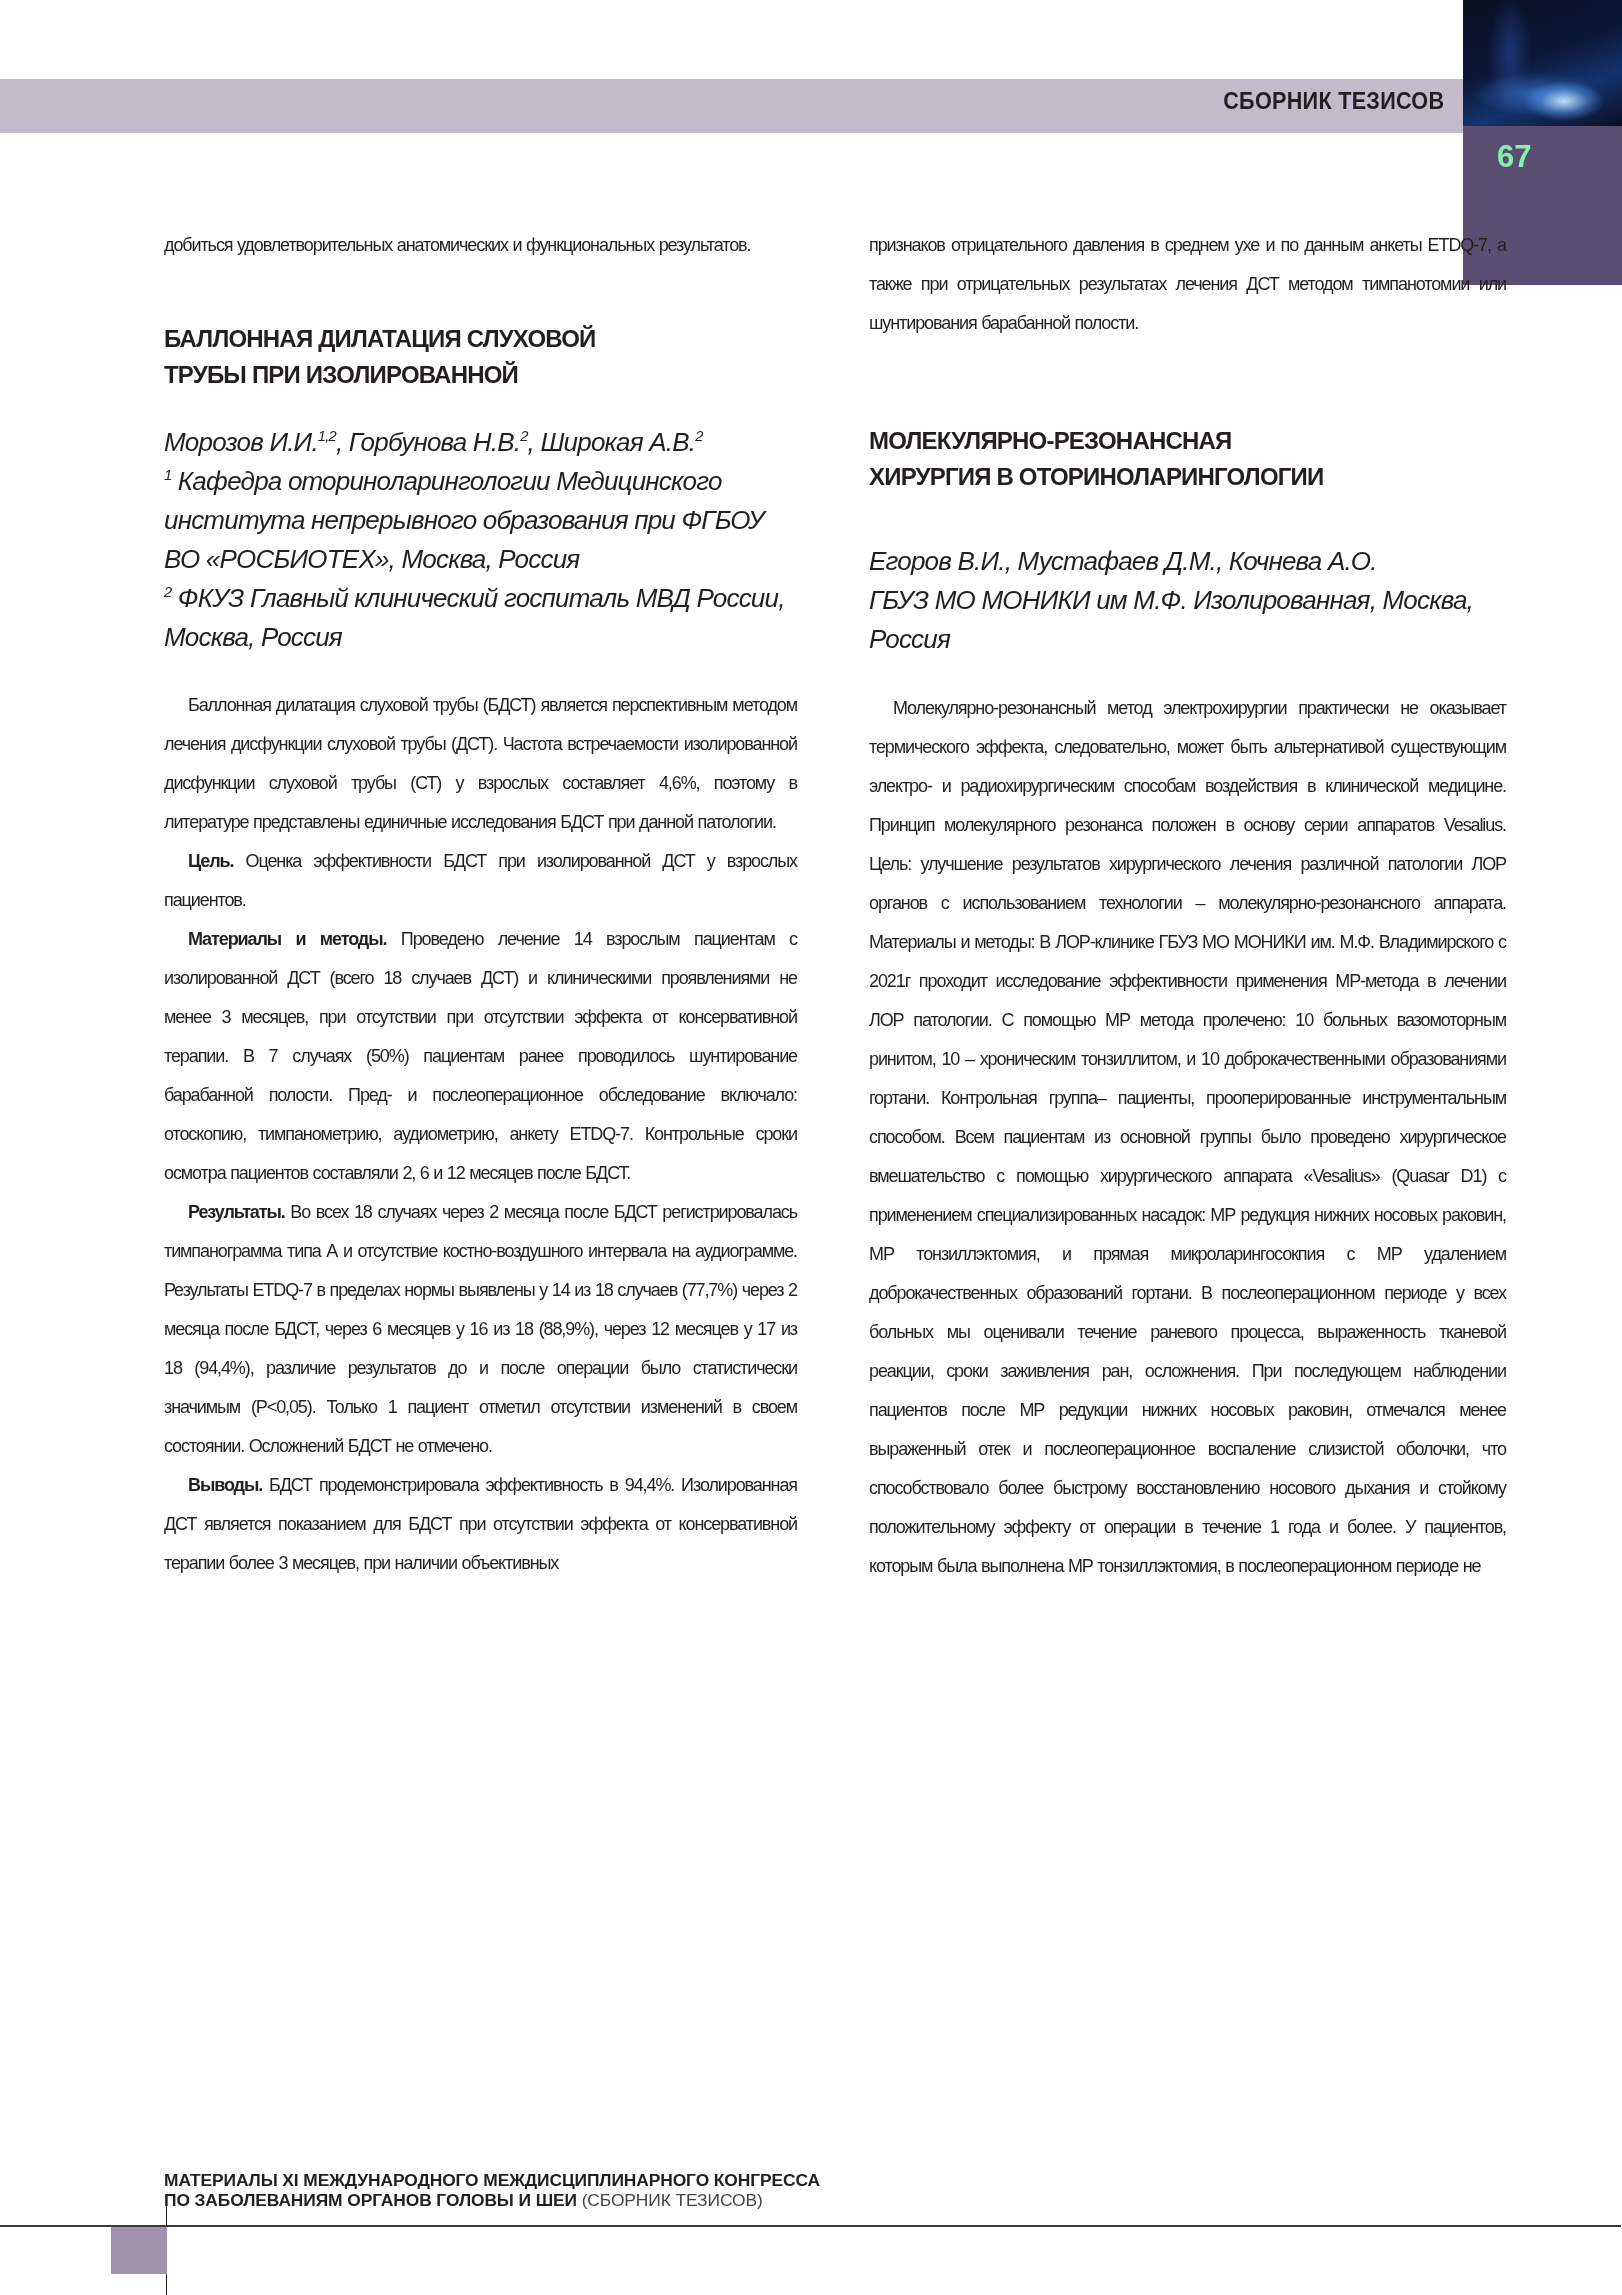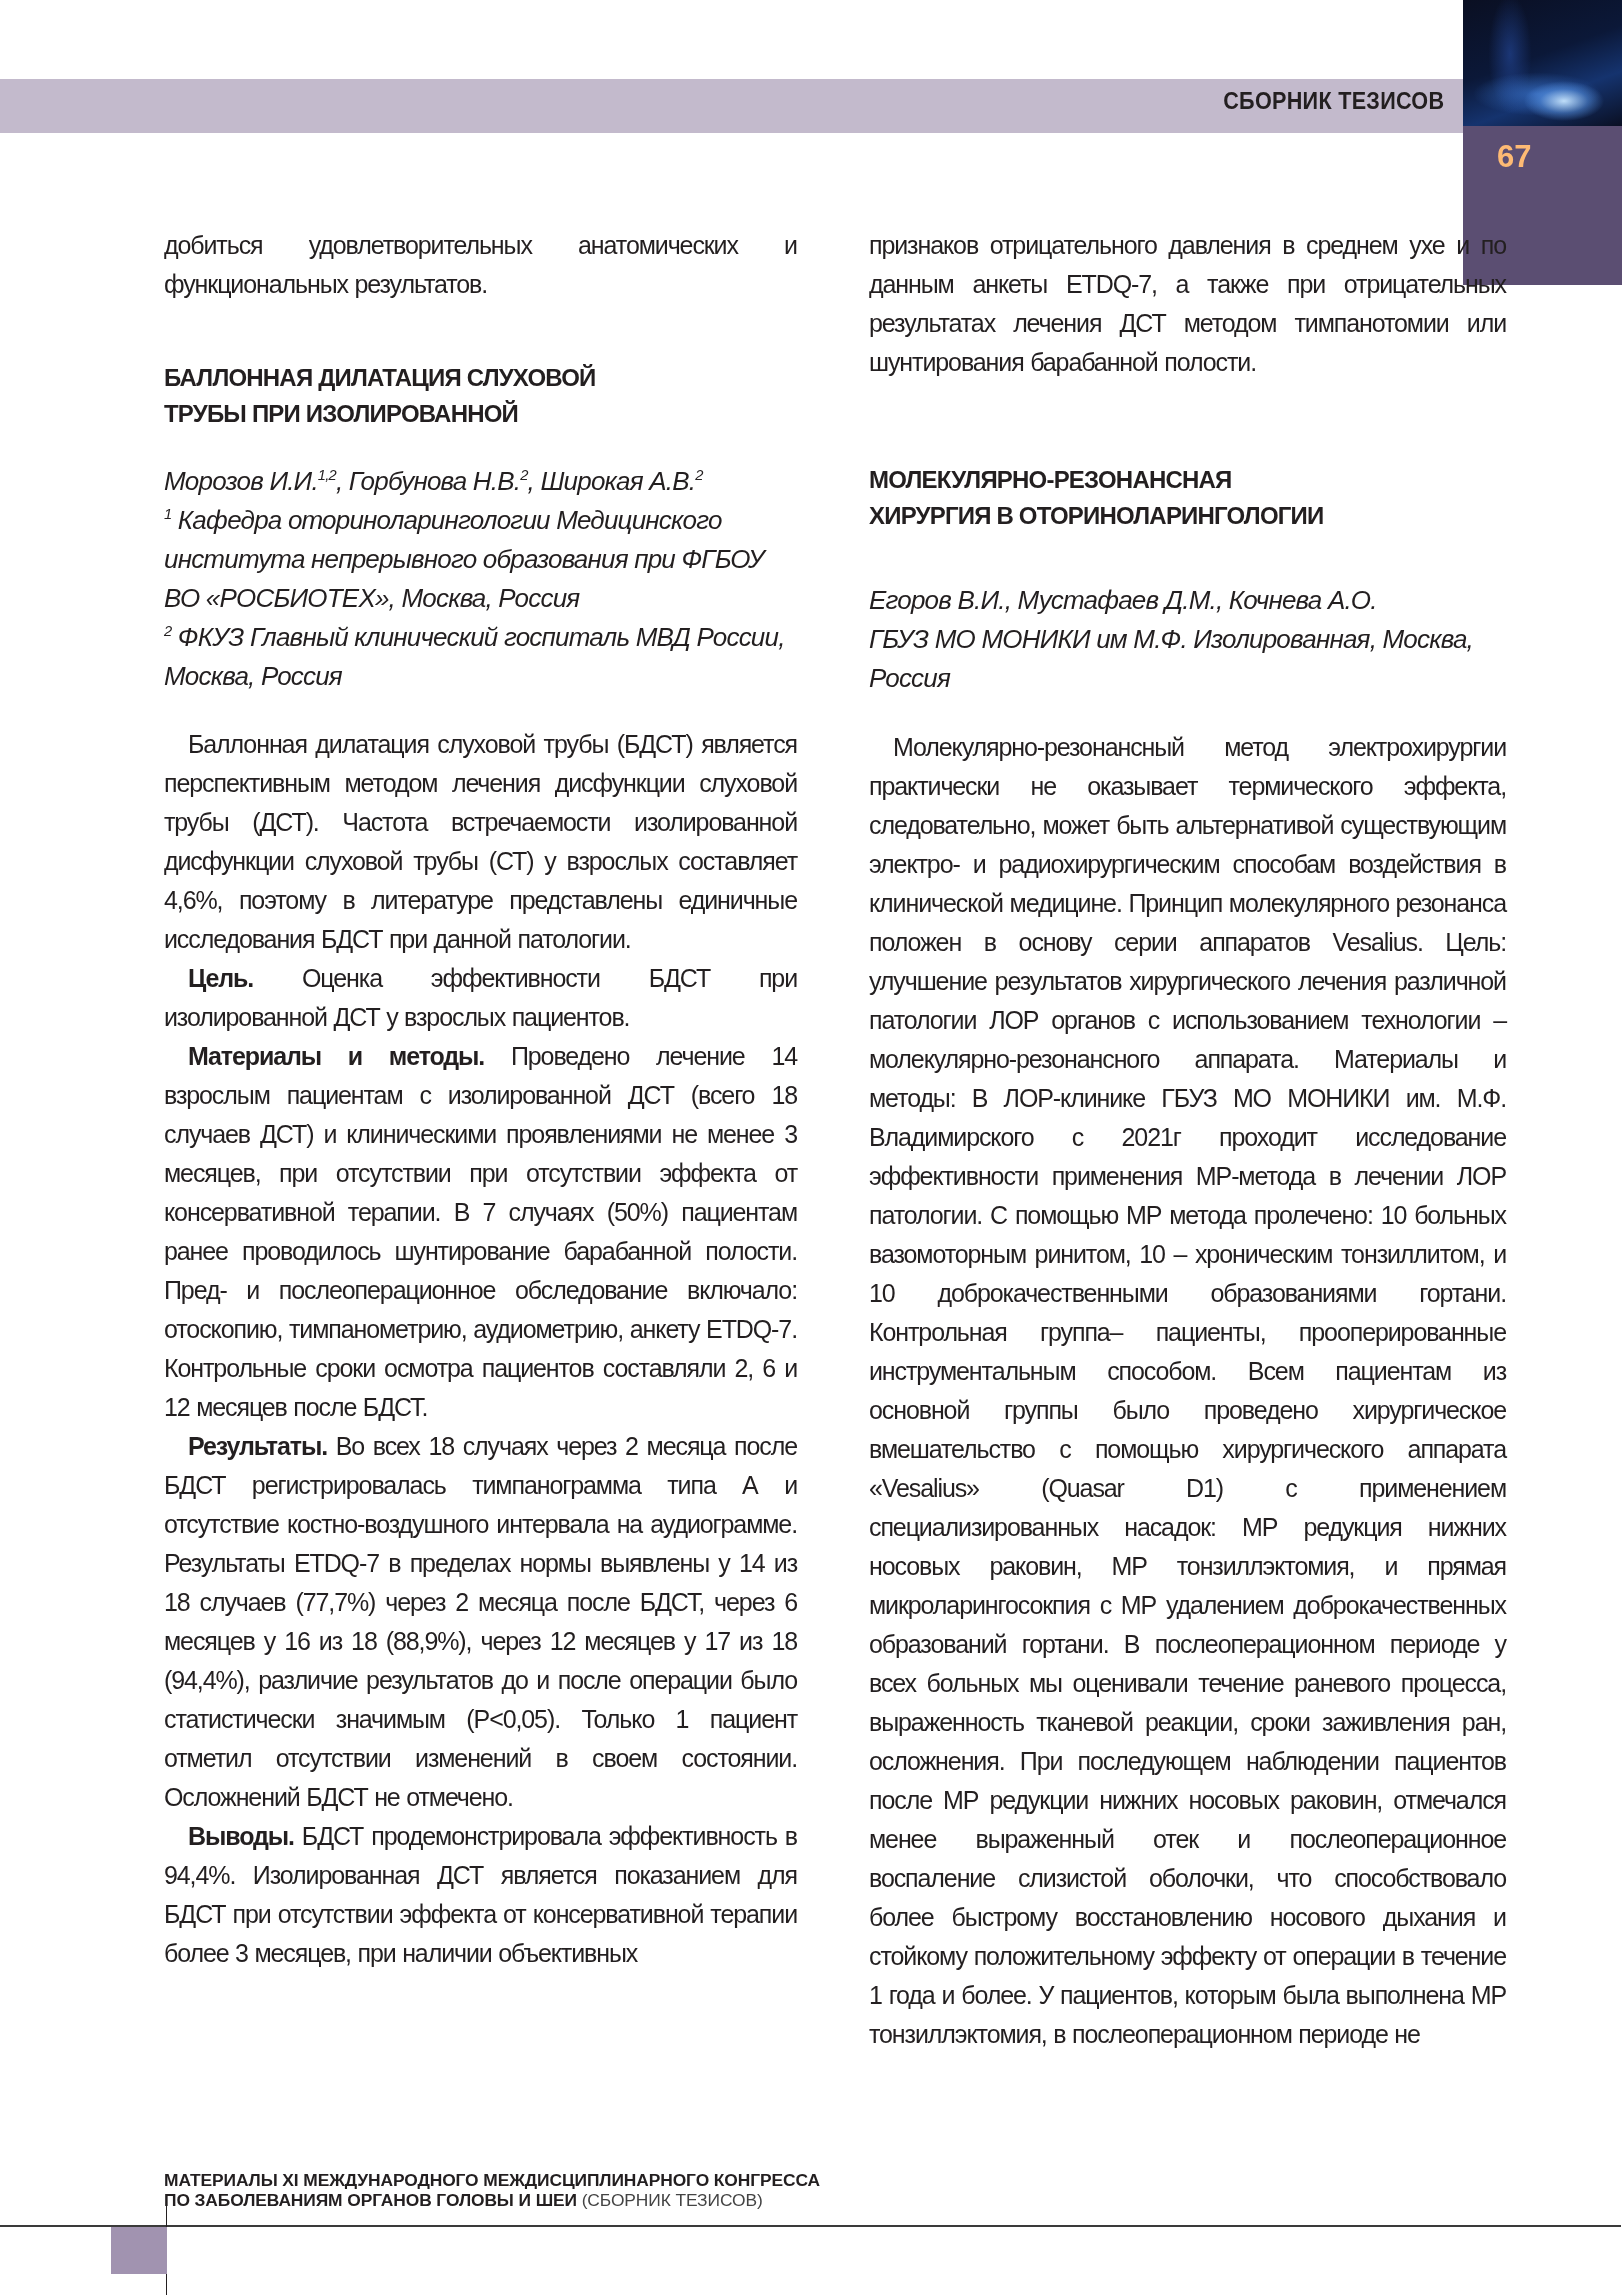--- a/index.html
+++ b/index.html
@@ -10,28 +10,28 @@
   .header-band { position:absolute; left:0; top:79px; width:1463px; height:54px; background:#c3bacc; }
   .header-title { position:absolute; right:19px; top:9.4px; font-size:23.5px; font-weight:bold;
                   letter-spacing:0.3px; transform:scaleX(0.92); transform-origin:right center; color:#231f20; }
   .corner-image { position:absolute; left:1463px; top:0; width:160px; height:126px;
     background:
       radial-gradient(ellipse 40px 20px at 101px 101px, rgba(200,230,255,0.95), rgba(90,150,230,0.5) 60%, transparent 100%),
       radial-gradient(ellipse 80px 27px at 74px 94px, rgba(60,120,210,0.7), transparent 80%),
       radial-gradient(ellipse 27px 74px at 47px 54px, rgba(40,80,170,0.55), transparent 80%),
       linear-gradient(160deg, #0a0f22 0%, #0b1838 45%, #15336e 70%, #0a0f22 100%); }
   .page-tab { position:absolute; left:1463px; top:126px; width:160px; height:159px; background:#5b4e72; }
-  .page-number { position:absolute; left:34px; top:13.4px; font-size:31px; font-weight:bold; color:#fdba74; }
+  .page-number { position:absolute; left:34px; top:13.4px; font-size:31px; font-weight:bold; color:#86efac; }
 
   
   .col { position:absolute; top:226px; }
   .col-left { left:164px; width:633px; }
   .col-right { left:869px; width:637px; }
 
-  .p { font-size:25px; line-height:39px; text-align:justify; margin:0; transform-origin:left top; }
+  .p { font-size:18px; line-height:39px; text-align:justify; margin:0; transform-origin:left top; }
   .cond { display:block; letter-spacing:-1.1px; word-spacing:0.7px; }
   .indent { text-indent:24px; }
   .b { font-weight:bold;margin-top:7px; }
   .h { font-size:24px; line-height:36px; font-weight:bold; letter-spacing:-0.8px; margin:0; text-transform:uppercase; }
   .it { font-style:italic; font-size:26px; line-height:39px; letter-spacing:-0.8px; margin:0; }
   sup { font-size:14.7px; line-height:0; vertical-align:super; }
 
   
   .footer-text { position:absolute; left:164px; top:2170px; font-size:17.4px; line-height:20px; font-weight:bold;
                  letter-spacing:-0.1px; color:#231f20; }

